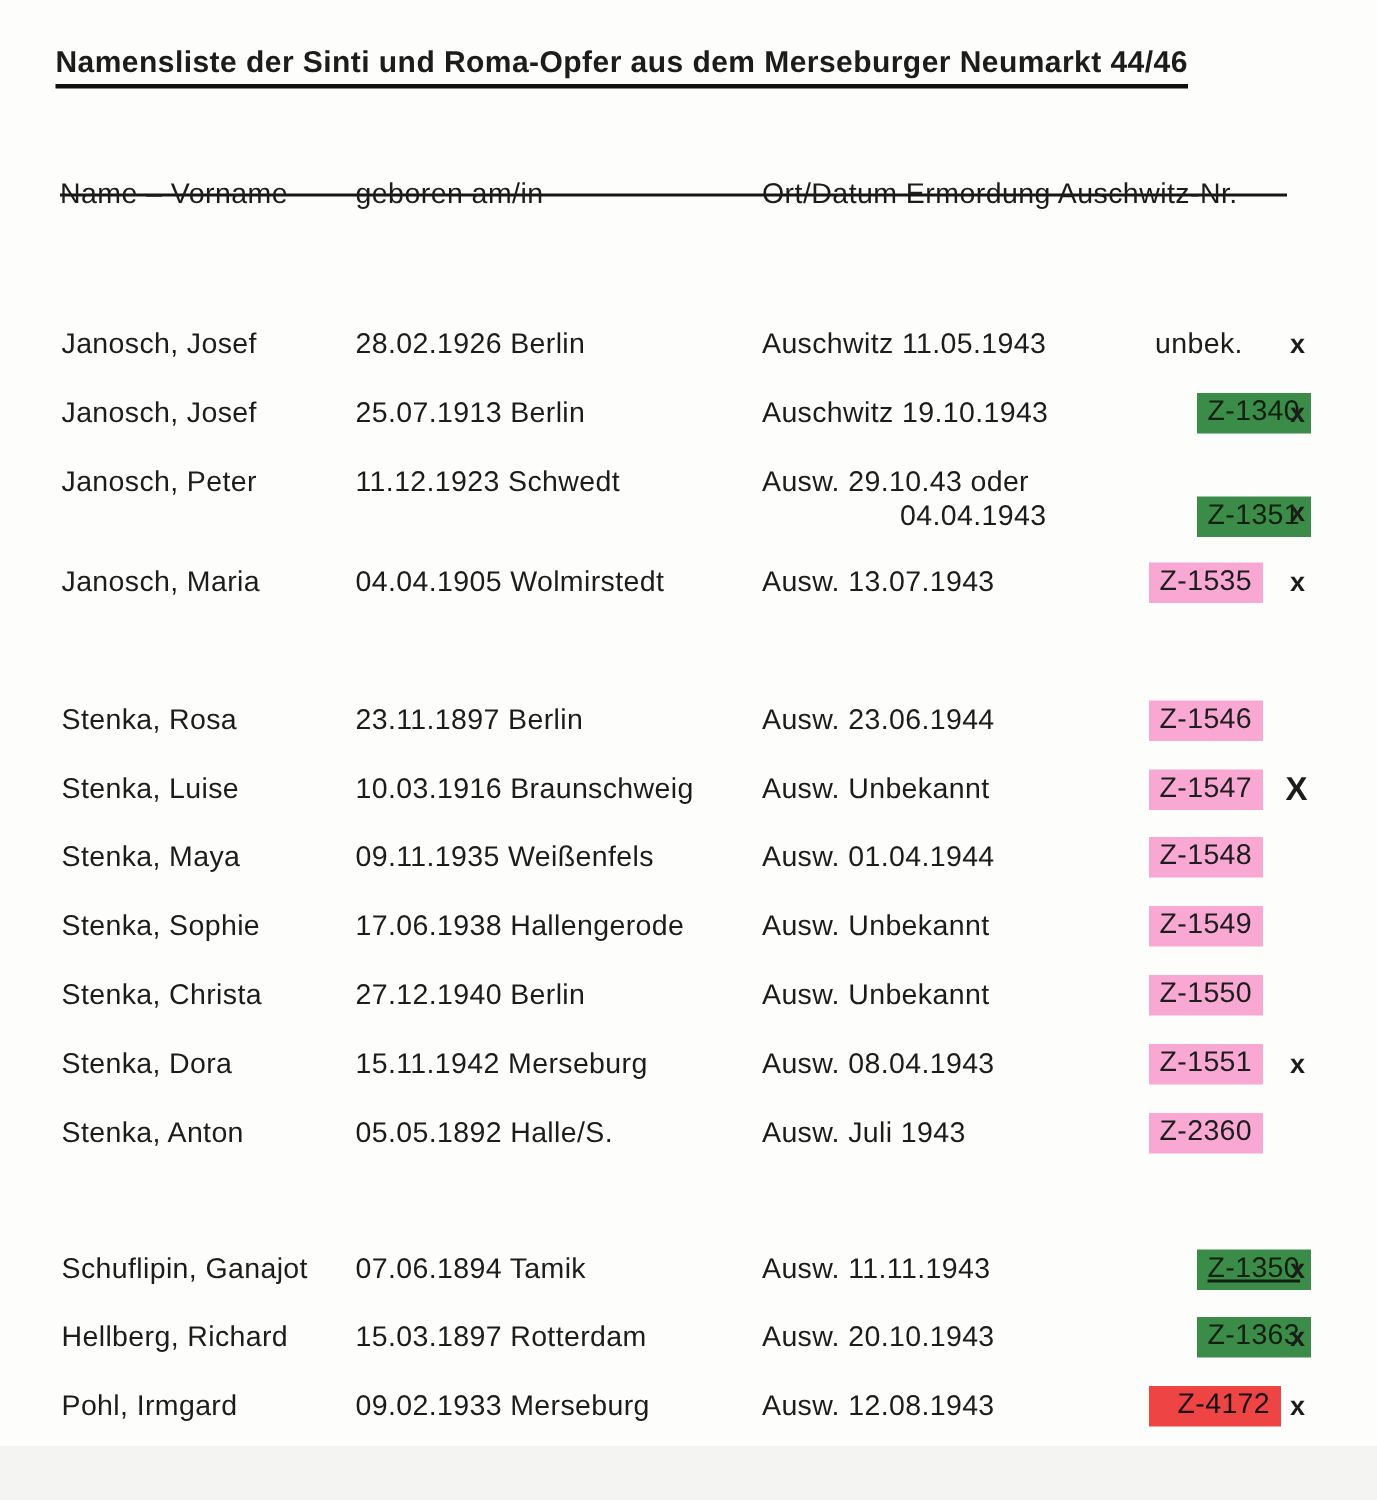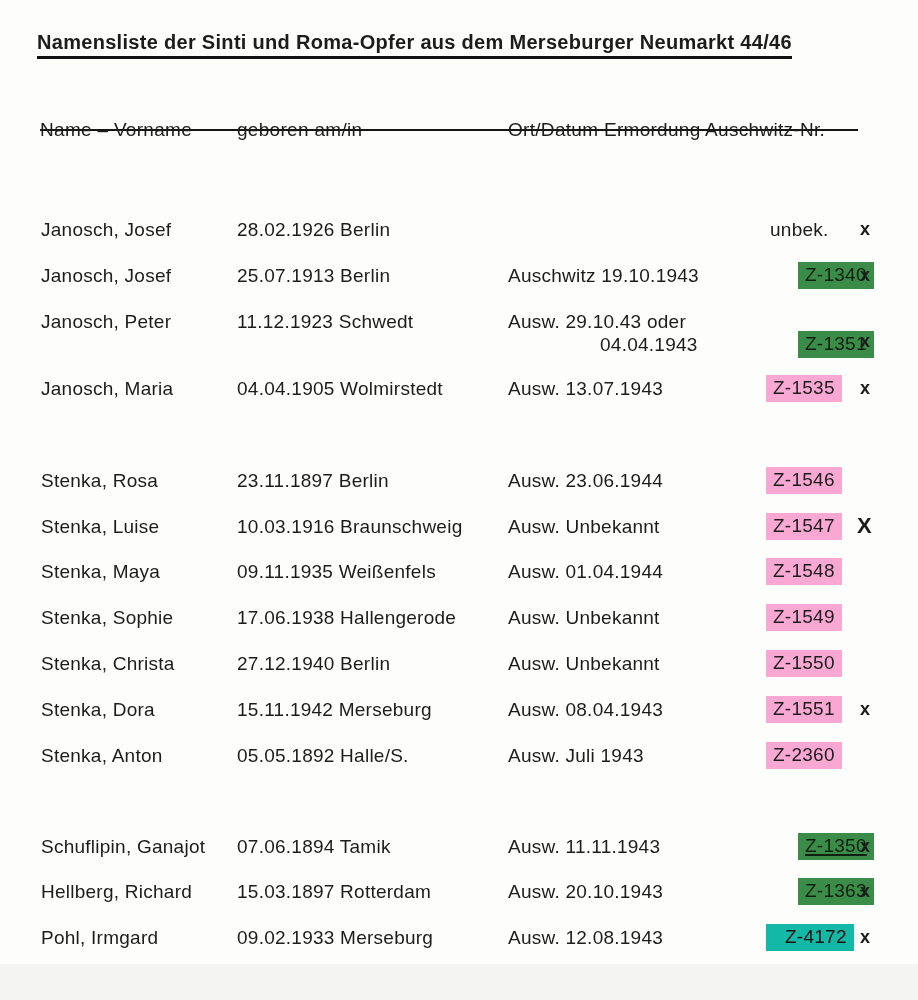--- a/index.html
+++ b/index.html
@@ -47,21 +47,21 @@
   .c-name{left:41px;}
   .c-born{left:237px;}
   .c-ort{left:508px;}
   .c-ort2{left:600px;top:23px !important;}
   .c-nr{left:766px;padding:2px 7px 3px 7px;top:-3px !important;}
   .c-nr.shift2, .c-mark.shift2{top:20px !important;}
   .c-nr.hl-none{left:770px;padding:0;top:0 !important;background:none;}
   .hl-green{background:#3c8c49;color:#10200f;margin-left:32px;}
   .hl-gray{background:#f9a8d4;color:#1d1d1d;}
   .hl-red{background:#d3292ب;}
-  .hl-red{background:#14b8a6;color:#1a0f0f;padding-left:19px;}
+  .hl-red{background:#ef4444;color:#1a0f0f;padding-left:19px;}
   .nr-underline{text-decoration:underline;text-decoration-thickness:2px;text-underline-offset:2px;}
   .c-mark{left:860px;font-weight:bold;font-size:18px !important;}
   .c-mark.mark-big{left:857px;font-size:22px !important;top:-3px !important;}
 </style>
 </head>
 <body>
 
 <div class="page">
 
   <div class="doc-title">Namensliste der Sinti und Roma-Opfer aus dem Merseburger Neumarkt 44/46</div>
@@ -69,20 +69,21 @@
   <div class="cols-header">
     <span class="h-name">Name – Vorname</span>
     <span class="h-born">geboren am/in</span>
     <span class="h-ort">Ort/Datum Ermordung Auschwitz-Nr.</span>
   </div>
 
 
   <div class="row" style="top:219px">
     <span class="c-name">Janosch, Josef</span>
     <span class="c-born">28.02.1926 Berlin</span>
+    <span class="c-ort">Auschwitz 11.05.1943</span>
     <span class="c-nr hl-none">unbek.</span>
     <span class="c-mark">x</span>
   </div>
 
   <div class="row" style="top:265px">
     <span class="c-name">Janosch, Josef</span>
     <span class="c-born">25.07.1913 Berlin</span>
     <span class="c-ort">Auschwitz 19.10.1943</span>
     <span class="c-nr hl-green">Z-1340</span>
     <span class="c-mark">x</span>

